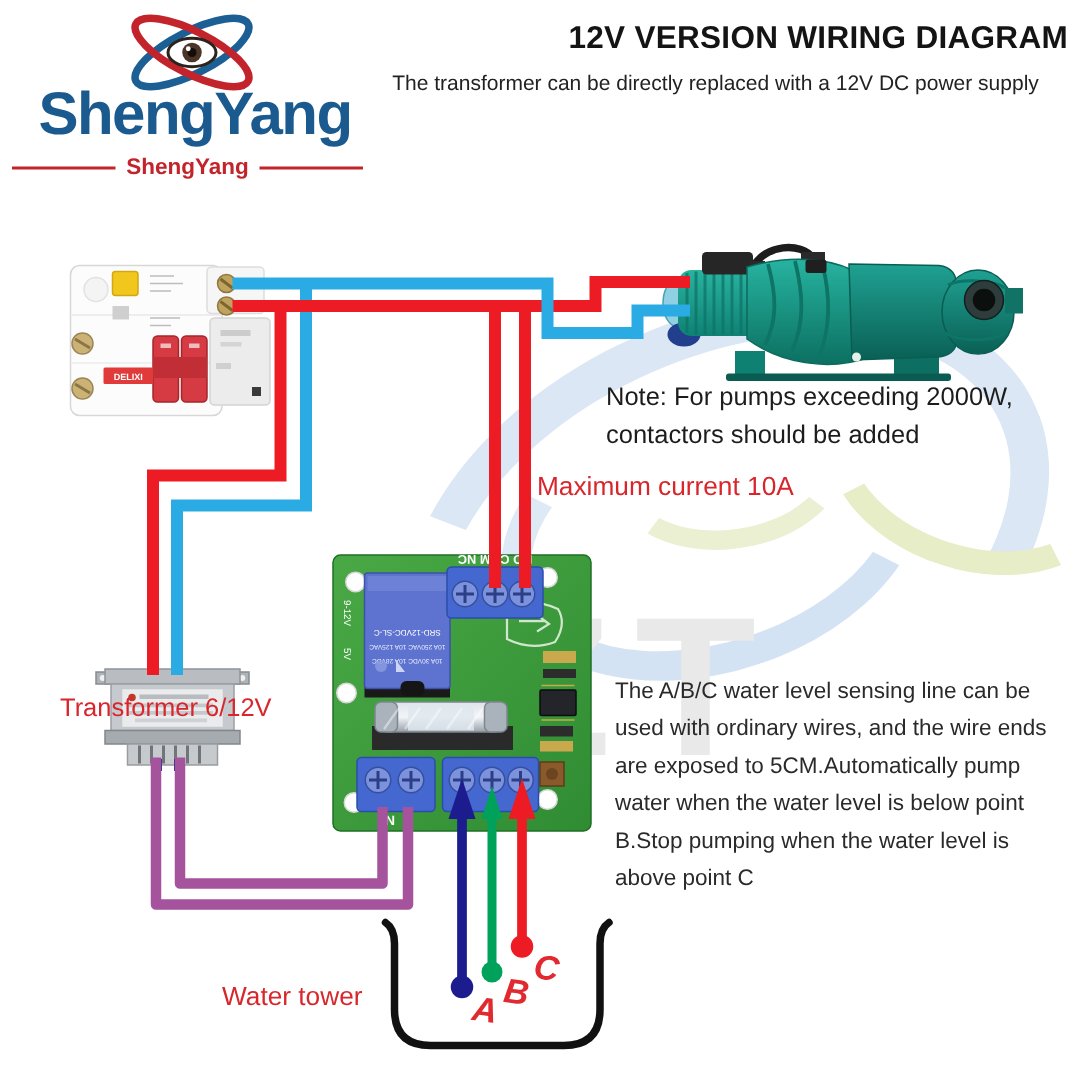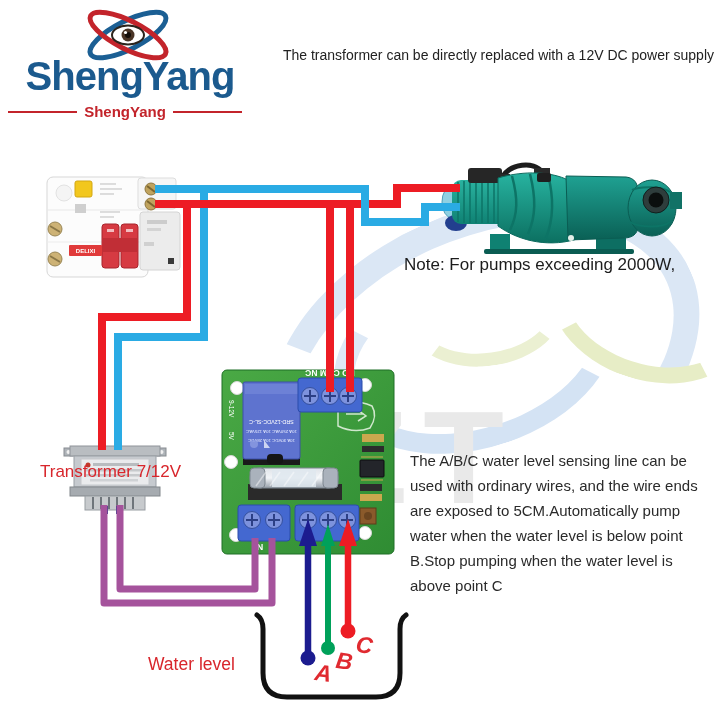--- a/index.html
+++ b/index.html
@@ -14,21 +14,21 @@
     border-bottom-color:#d4e3f4;border-left-color:#dee9f6;border-radius:50%;transform:rotate(-18deg);}
   .wm-leaf1{left:548px;top:238px;width:170px;height:110px;border:16px solid transparent;
     border-bottom-color:#e7edc6;border-radius:50%;transform:rotate(18deg);}
   .wm-leaf2{left:408px;top:262px;width:130px;height:78px;border:13px solid transparent;
     border-bottom-color:#ebf0d2;border-radius:50%;transform:rotate(-8deg);}
   .wm-tzt{left:230px;top:392px;font-size:132px;font-weight:bold;color:#e9e9e9;
     letter-spacing:16px;line-height:1;}
   
   .title{left:358px;top:14px;width:354px;text-align:right;font-size:21px;font-weight:bold;
     color:#141414;z-index:30;letter-spacing:.2px;}
-  .subtitle{left:240px;top:47px;width:474px;text-align:right;font-size:14px;color:#222;z-index:30;}
+  .subtitle{left:240px;top:47px;width:474px;text-align:center;font-size:14px;color:#222;z-index:30;}
   .note{left:404px;top:252px;width:306px;text-align:left;font-size:17px;color:#1c1c1c;
     z-index:30;line-height:25px;}
   .redlabel{color:#d8262c;z-index:30;font-size:17px;}
   .maxcur{left:358px;top:314px;font-size:17.5px;}
   .xformer{left:40px;top:462px;}
   .wtower{left:148px;top:654px;font-size:17.5px;}
   .desc{left:410px;top:448px;width:298px;font-size:15px;color:#2a2a2a;line-height:25px;z-index:30;}
   .probe-letter{font-size:23px;font-weight:bold;font-style:italic;color:#e02a30;z-index:31;}
   
   .logo{left:0;top:4px;width:260px;height:122px;z-index:30;text-decoration:underline;}
@@ -62,20 +62,21 @@
       <circle cx="125.5" cy="28.5" r="1.6" fill="#ffffff"></circle>
     </svg>
     <div class="logo-big">ShengYang</div>
     <div class="logo-sub">
       <div class="line"></div>
       <div class="txt">ShengYang</div>
       <div class="line"></div>
     </div>
   </div>
 
+  <div class="abs title lbl">12V VERSION WIRING DIAGRAM</div>
   <div class="abs subtitle lbl">The transformer can be directly replaced with a 12V DC power supply</div>
 
   <svg class="abs comp" style="left:44px;top:172px;" width="140" height="110" viewBox="0 0 140 110">
     <rect x="3" y="5" width="101" height="100" rx="6" fill="#fcfcfc" stroke="#d7d7d7"></rect>
     <line x1="3" y1="38" x2="104" y2="38" stroke="#e8e8e8"></line>
     <line x1="3" y1="70" x2="104" y2="70" stroke="#ececec"></line>
     <circle cx="20" cy="21" r="8" fill="#f4f4f4" stroke="#e2e2e2"></circle>
     <rect x="31" y="9" width="17" height="16" rx="2" fill="#f2c71d" stroke="#d3a713"></rect>
     <rect x="31" y="32" width="11" height="9" fill="#cfcfcf"></rect>
     <g stroke="#bdbdbd" stroke-width="1">
@@ -309,21 +310,23 @@
 
     <g>
       <polygon points="339,546 357,546 348,519" fill="#ed1c24"></polygon>
       <path d="M348,544 V628" fill="none" stroke="#ed1c24" stroke-width="6.5"></path>
       <circle cx="348" cy="631" r="7.5" fill="#ed1c24"></circle>
     </g>
   </svg>
 
   <div class="abs note lbl">
     <div>Note: For pumps exceeding 2000W,</div>
+    <div>contactors should be added</div>
   </div>
-  <div class="abs redlabel xformer">Transformer 7/12V</div>
-  <div class="abs redlabel wtower">Water level</div>
+  <div class="abs redlabel maxcur">Maximum current 10A</div>
+  <div class="abs redlabel xformer">Transformer 6/12V</div>
+  <div class="abs redlabel wtower">Water tower</div>
   <div class="abs desc lbl">The A/B/C water level sensing line can be used with ordinary wires, and the wire ends are exposed to 5CM.Automatically pump water when the water level is below point B.Stop pumping when the water level is above point C</div>
   <div class="abs probe-letter" style="left:315px;top:660px;transform:rotate(8deg);">A</div>
   <div class="abs probe-letter" style="left:336px;top:648px;transform:rotate(8deg);">B</div>
   <div class="abs probe-letter" style="left:356px;top:632px;transform:rotate(8deg);">C</div>
 
 </div>
 
 </body></html>

